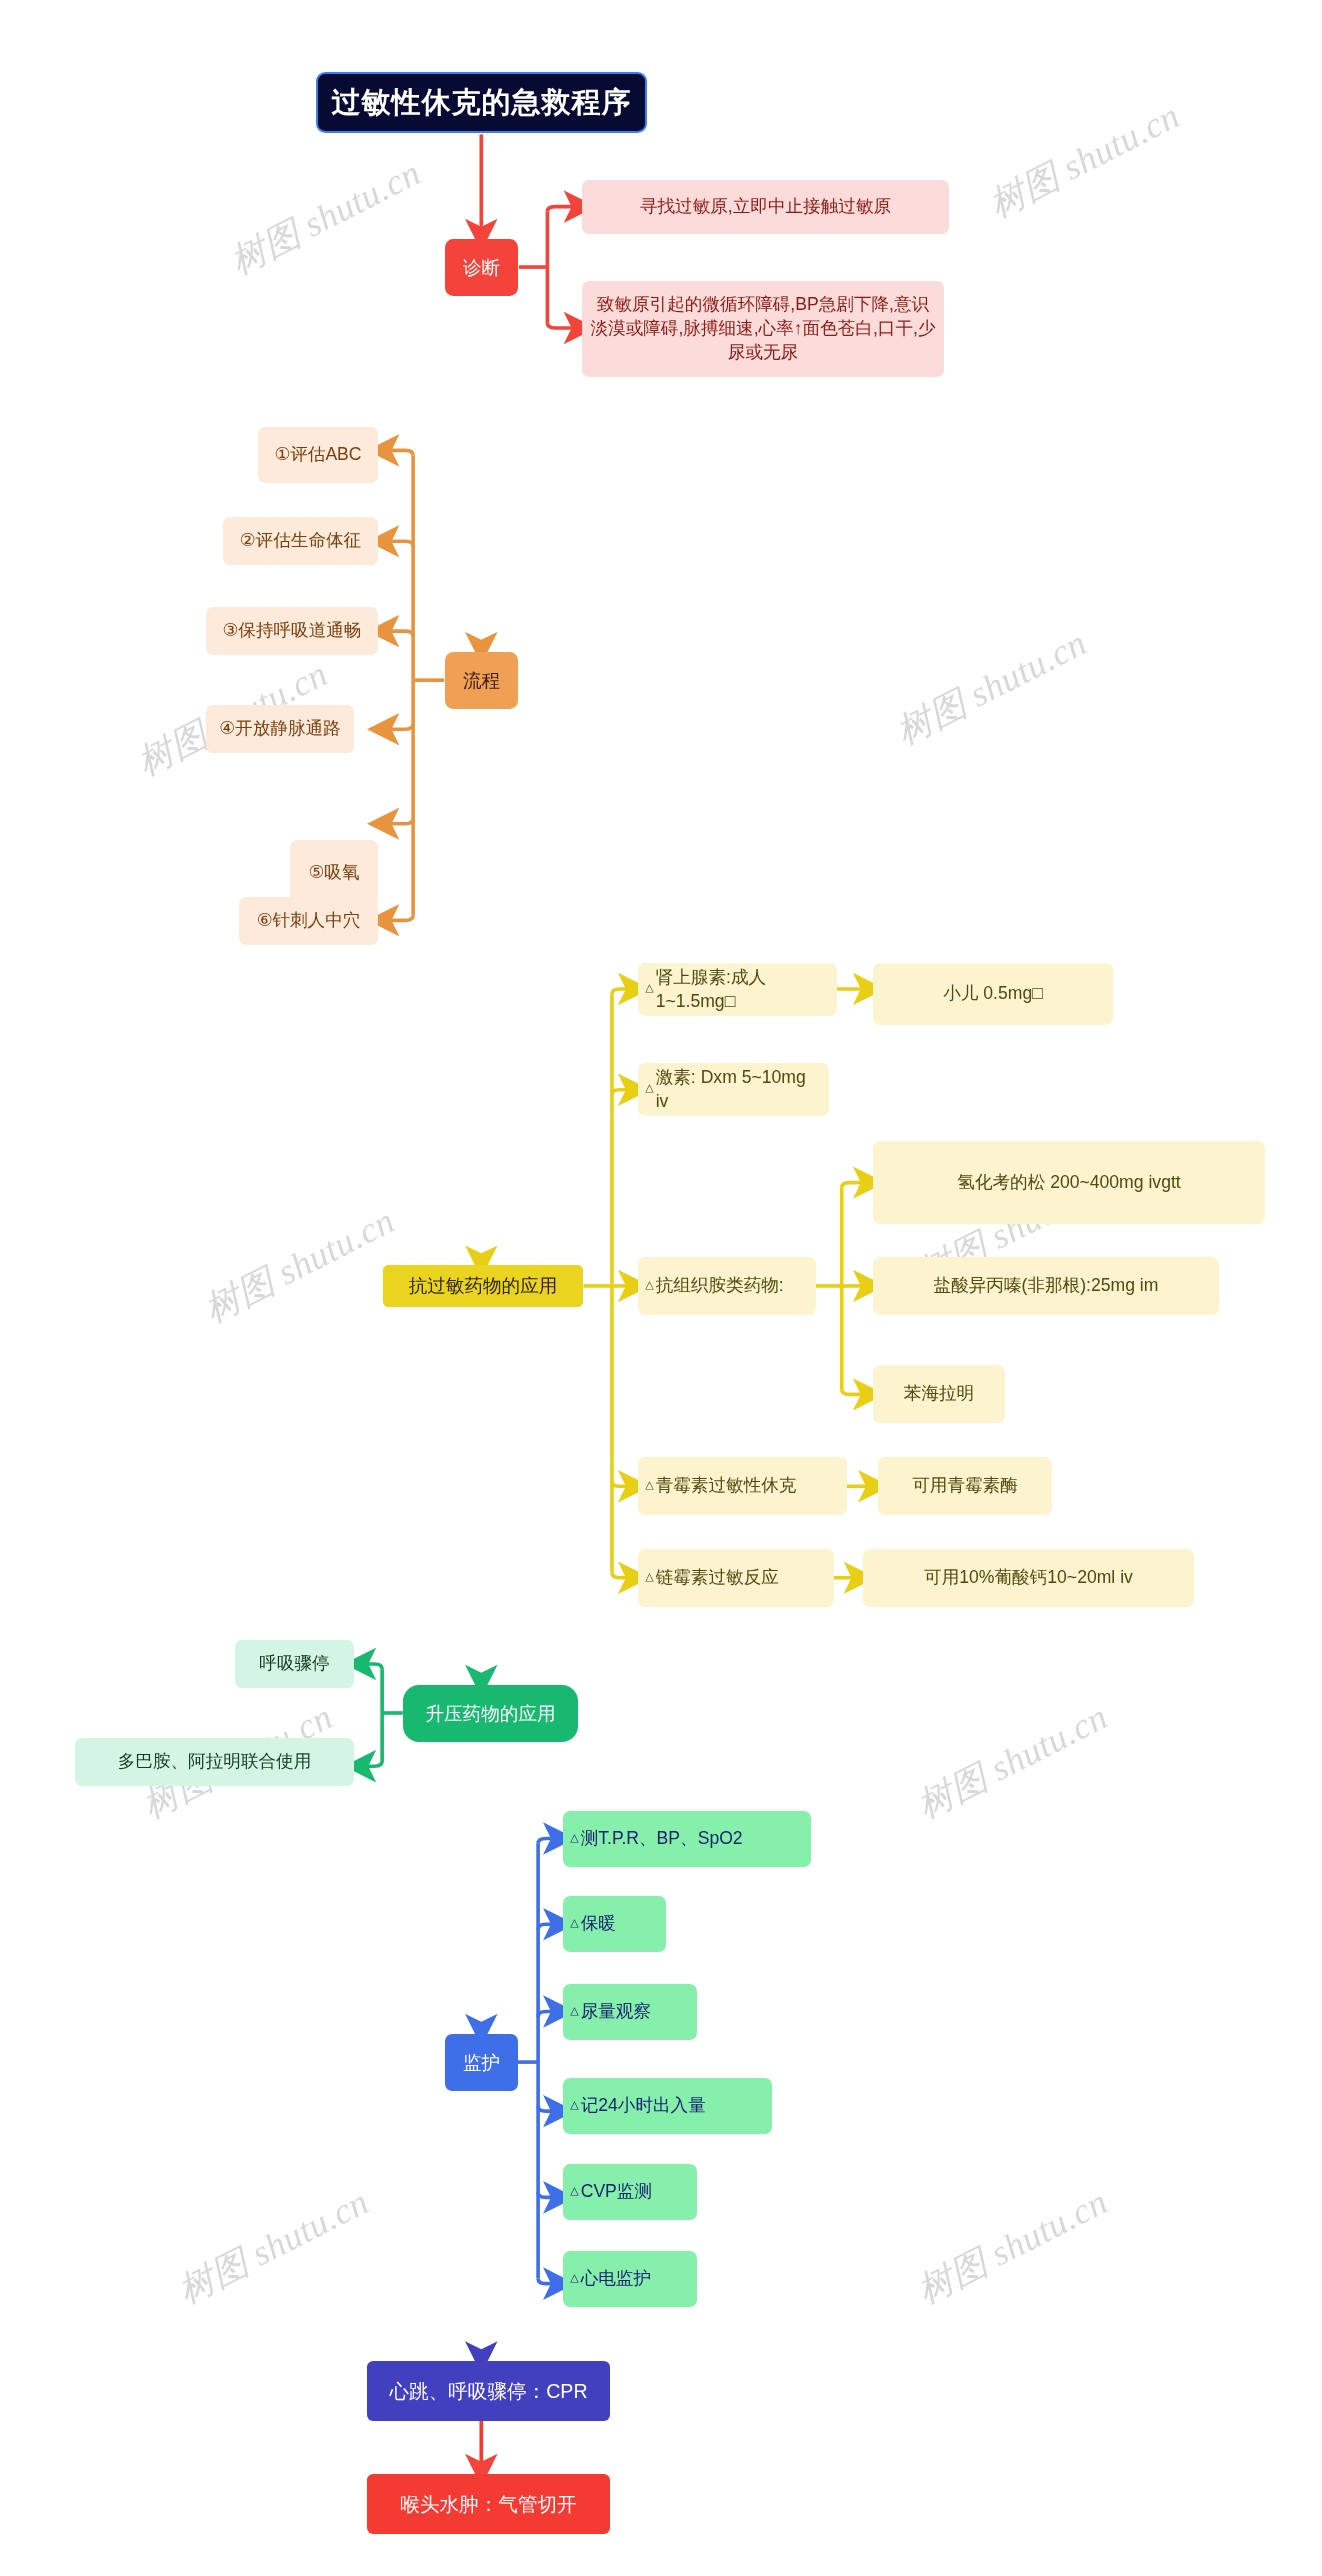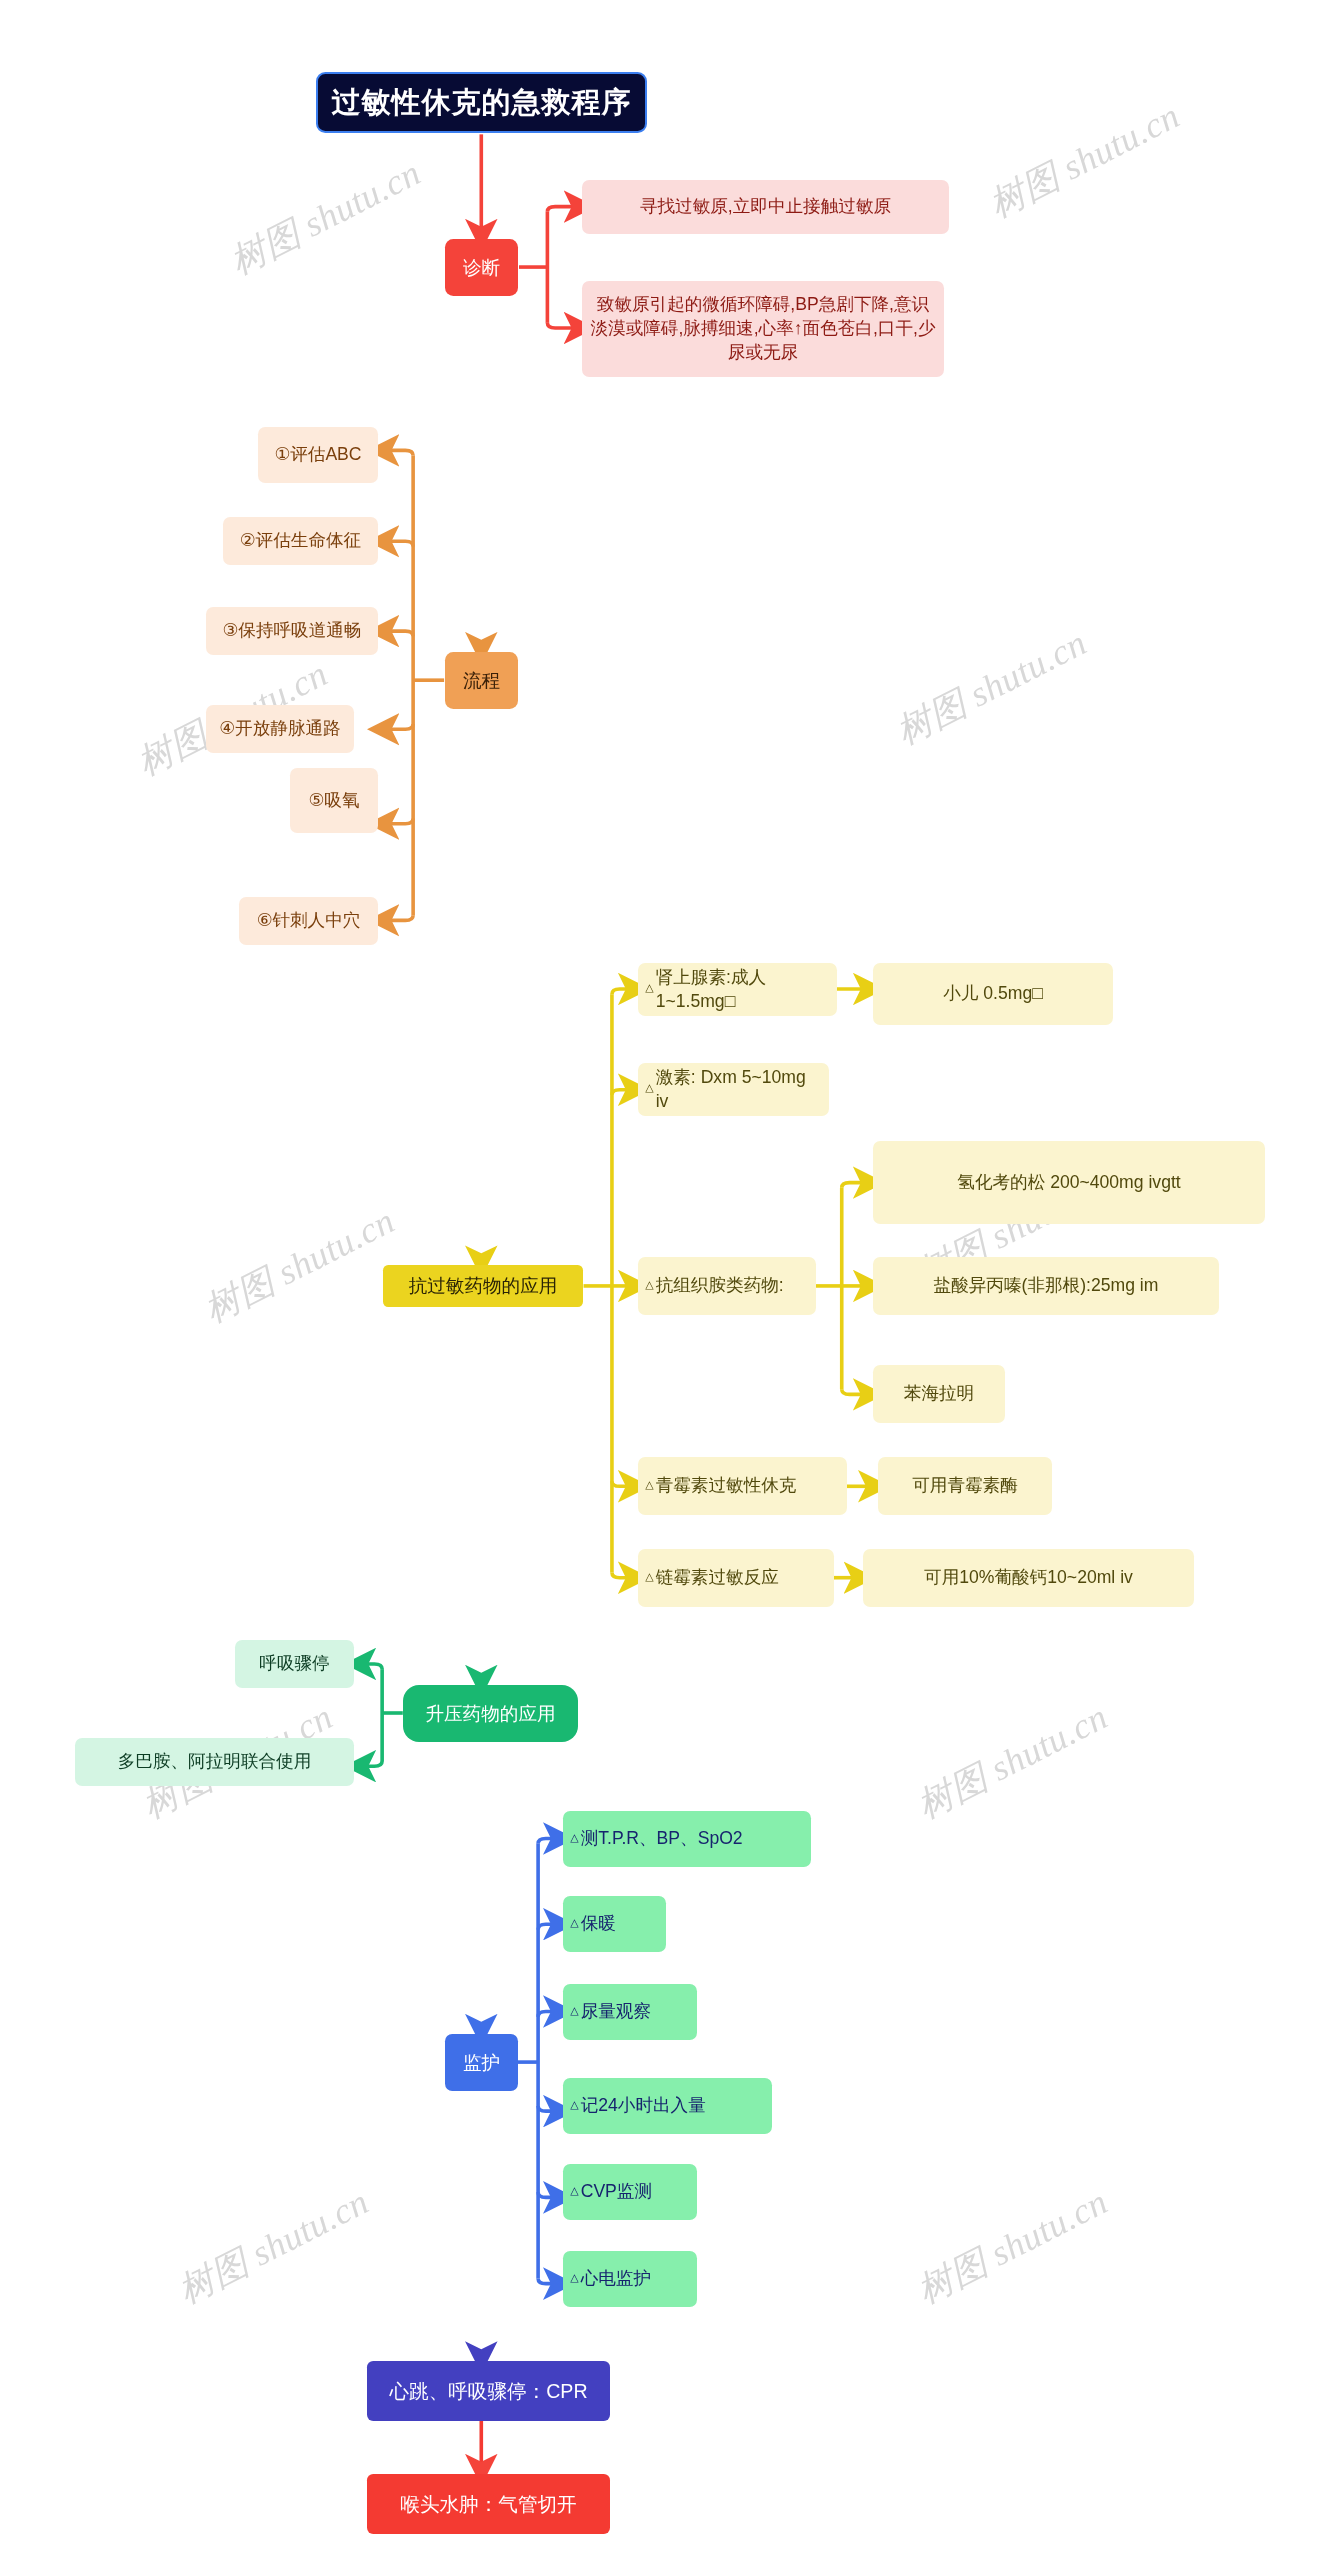--- a/index.html
+++ b/index.html
@@ -210,21 +210,21 @@
   <div class="node n-red-leaf" style="left:582px;top:180px;width:367px;height:54px;">寻找过敏原,立即中止接触过敏原</div>
 
   <div class="node n-red-leaf" style="left:582px;top:281px;width:362px;height:96px;">致敏原引起的微循环障碍,BP急剧下降,意识淡漠或障碍,脉搏细速,心率↑面色苍白,口干,少尿或无尿</div>
 
   <div class="node n-orange-main" style="left:445px;top:652px;width:73px;height:57px;">流程</div>
 
   <div class="node n-orange-leaf" style="left:258px;top:427px;width:120px;height:56px;">①评估ABC</div>
   <div class="node n-orange-leaf" style="left:223px;top:517px;width:155px;height:48px;">②评估生命体征</div>
   <div class="node n-orange-leaf" style="left:206px;top:607px;width:172px;height:48px;">③保持呼吸道通畅</div>
   <div class="node n-orange-leaf" style="left:206px;top:705px;width:148px;height:48px;">④开放静脉通路</div>
-  <div class="node n-orange-leaf" style="left:290px;top:768px;width:88px;height:65px;">⑤吸氧</div>
+  <div class="node n-orange-leaf" style="left:290px;top:840px;width:88px;height:65px;">⑤吸氧</div>
   <div class="node n-orange-leaf" style="left:239px;top:897px;width:139px;height:48px;">⑥针刺人中穴</div>
 
   <div class="node n-yellow-main" style="left:383px;top:1265px;width:200px;height:42px;">抗过敏药物的应用</div>
 
   <div class="node n-yellow-leaf left tri" style="left:638px;top:963px;width:199px;height:53px;">肾上腺素:成人 1~1.5mg□</div>
   <div class="node n-yellow-leaf" style="left:873px;top:963px;width:240px;height:62px;">小儿 0.5mg□</div>
 
   <div class="node n-yellow-leaf left tri" style="left:638px;top:1063px;width:191px;height:53px;">激素: Dxm 5~10mg iv</div>
 
   <div class="node n-yellow-leaf left tri" style="left:638px;top:1257px;width:178px;height:58px;">抗组织胺类药物:</div>

